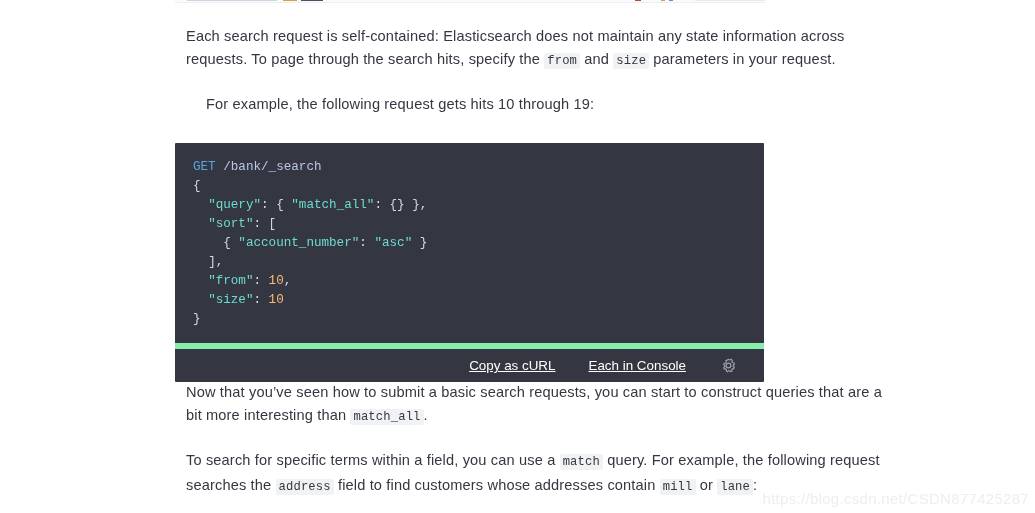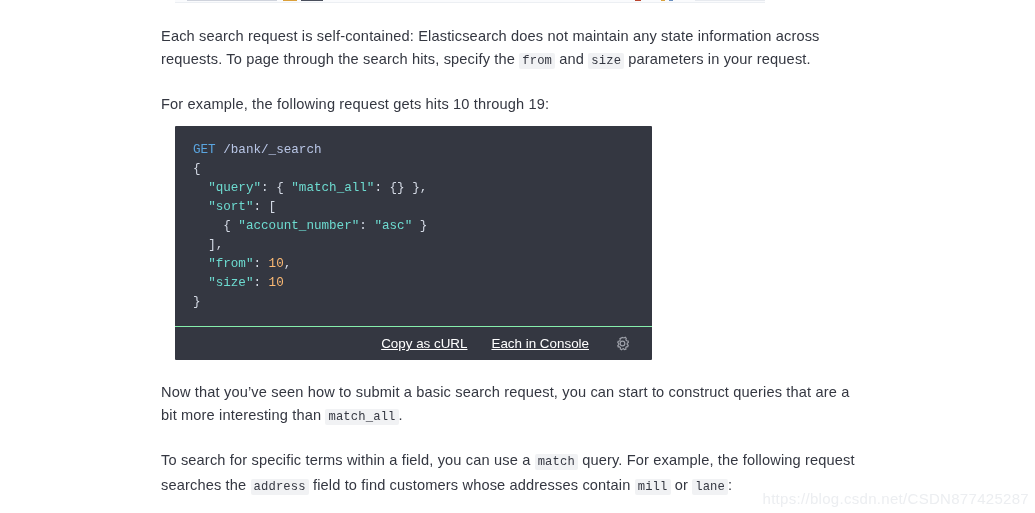--- a/index.html
+++ b/index.html
@@ -43,21 +43,21 @@
   .top-sliver .m1 { left: 12px;  width: 90px; }
   .top-sliver .m2 { left: 108px; width: 14px; background: #dba03a; }
   .top-sliver .m3 { left: 126px; width: 22px; background: #4a4f5c; }
   .top-sliver .m4 { left: 460px; width: 6px;  background: #b9452f; }
   .top-sliver .m5 { left: 486px; width: 4px;  background: #d9a13c; }
   .top-sliver .m6 { left: 494px; width: 4px;  background: #6a8fbf; }
   .top-sliver .m7 { left: 520px; width: 120px; background: #e7eaef; }
 
   .content {
     position: absolute;
-    left: 161px;
+    left: 186px;
     top: 0;
     width: 700px;
   }
 
   p.para {
     margin: 0;
     font-size: 14.6px;
     line-height: 22.5px;
     color: #343741;
     letter-spacing: 0.01em;
@@ -70,22 +70,22 @@
     color: #343741;
     padding: 1px 3px;
     border-radius: 2px;
     white-space: pre;
   }
 
   
   .codeblock {
     position: absolute;
     left: 175px;
-    top: 126px;
-    width: 477px;
+    top: 143px;
+    width: 589px;
     background: #343741;
     border-radius: 1px;
     box-sizing: border-box;
   }
   .code-body {
     padding: 15px 18px 14px 18px;
     font-family: "Liberation Mono", "DejaVu Sans Mono", monospace;
     font-size: 12.6px;
     line-height: 19px;
     white-space: pre;
@@ -96,26 +96,26 @@
   .code-body .ln { display: block; }
 
   .tok-method { color: #5aa5e0; }
   .tok-path   { color: #b9c6e6; }
   .tok-punct  { color: #d4dae5; }
   .tok-string { color: #6ddbd0; }
   .tok-number { color: #fdba74; }
 
   .code-footer {
     height: 33px;
-    border-top: 1px solid #86efac;
+    border-top: 6px solid #86efac;
     display: flex;
     align-items: center;
     justify-content: flex-end;
-    padding-right: 22px;
-    gap: 24px;
+    padding-right: 28px;
+    gap: 33px;
   }
   .code-footer a {
     color: #ffffff;
     font-family: "Liberation Sans", sans-serif;
     font-size: 13.4px;
     text-decoration: underline;
     cursor: pointer;
   }
   .gear-icon {
     width: 15px;
@@ -150,38 +150,38 @@
   <div class="mark m4"></div>
   <div class="mark m5"></div>
   <div class="mark m6"></div>
   <div class="mark m7"></div>
 </div>
 
 <div class="content">
 
   <p class="para" style="margin-top:25px;"><span>Each search request is self-contained: Elasticsearch does not maintain any state information across requests. To page through the search hits, specify the </span><code class="inline">from</code><span> and </span><code class="inline">size</code><span> parameters in your request.</span></p>
 
-  <p class="para" style="margin-top:21px;">For example, the following request gets hits 10 through 19:</p>
+  <p class="para" style="margin-top:21px;margin-left:20px;">For example, the following request gets hits 10 through 19:</p>
 
 </div>
 
 <div class="codeblock">
   <div class="code-body"><span class="ln"><span class="tok-method">GET</span> <span class="tok-path">/bank/_search</span></span><span class="ln"><span class="tok-punct">{</span></span><span class="ln"><span class="tok-punct">  </span><span class="tok-string">"query"</span><span class="tok-punct">:</span><span class="tok-punct"> </span><span class="tok-punct">{</span><span class="tok-punct"> </span><span class="tok-string">"match_all"</span><span class="tok-punct">:</span><span class="tok-punct"> </span><span class="tok-punct">{}</span><span class="tok-punct"> </span><span class="tok-punct">}</span><span class="tok-punct">,</span></span><span class="ln"><span class="tok-punct">  </span><span class="tok-string">"sort"</span><span class="tok-punct">:</span><span class="tok-punct"> </span><span class="tok-punct">[</span></span><span class="ln"><span class="tok-punct">    </span><span class="tok-punct">{</span><span class="tok-punct"> </span><span class="tok-string">"account_number"</span><span class="tok-punct">:</span><span class="tok-punct"> </span><span class="tok-string">"asc"</span><span class="tok-punct"> </span><span class="tok-punct">}</span></span><span class="ln"><span class="tok-punct">  </span><span class="tok-punct">]</span><span class="tok-punct">,</span></span><span class="ln"><span class="tok-punct">  </span><span class="tok-string">"from"</span><span class="tok-punct">:</span><span class="tok-punct"> </span><span class="tok-number">10</span><span class="tok-punct">,</span></span><span class="ln"><span class="tok-punct">  </span><span class="tok-string">"size"</span><span class="tok-punct">:</span><span class="tok-punct"> </span><span class="tok-number">10</span></span><span class="ln"><span class="tok-punct">}</span></span></div>
 
   <div class="code-footer">
     <a>Copy as cURL</a>
     <a>Each in Console</a>
     <span class="gear-icon">
       <svg viewBox="0 0 16 16" width="15" height="15" fill="none" stroke="#c9ccd4" stroke-width="1.25">
         <path d="M8 1.6 L9.6 2.1 L10.9 1.4 L12 2.6 L11.6 4 L12.5 5.1 L14 5.3 L14.2 6.9 L13 7.8 L13 9 L14.1 9.9 L13.6 11.4 L12.1 11.6 L11.4 12.7 L11.7 14.1 L10.2 14.6 L9.2 13.6 L8 13.8 L7 14.7 L5.7 13.9 L5.8 12.5 L4.8 11.6 L3.4 11.6 L3 10.1 L4.1 9.2 L4 8 L3 7.1 L3.4 5.6 L4.9 5.4 L5.6 4.2 L5.3 2.8 Z"></path>
         <circle cx="8" cy="8" r="2.5"></circle>
       </svg>
     </span>
   </div>
 </div>
 
 <div class="content" style="top:381px;">
-  <p class="para"><span>Now that you’ve seen how to submit a basic search request, you can start to construct queries that are a bit more interesting than </span><code class="inline">match_all</code><span>.</span></p>
+  <p class="para"><span>Now that you’ve seen how to submit a basic search requests, you can start to construct queries that are a bit more interesting than </span><code class="inline">match_all</code><span>.</span></p>
 
   <p class="para" style="margin-top:21px;"><span>To search for specific terms within a field, you can use a </span><code class="inline">match</code><span> query. For example, the following request searches the </span><code class="inline">address</code><span> field to find customers whose addresses contain </span><code class="inline">mill</code><span> or </span><code class="inline">lane</code><span>:</span></p>
 </div>
 
 <div class="watermark">https://blog.csdn.net/CSDN877425287</div>
 
 </body></html>

